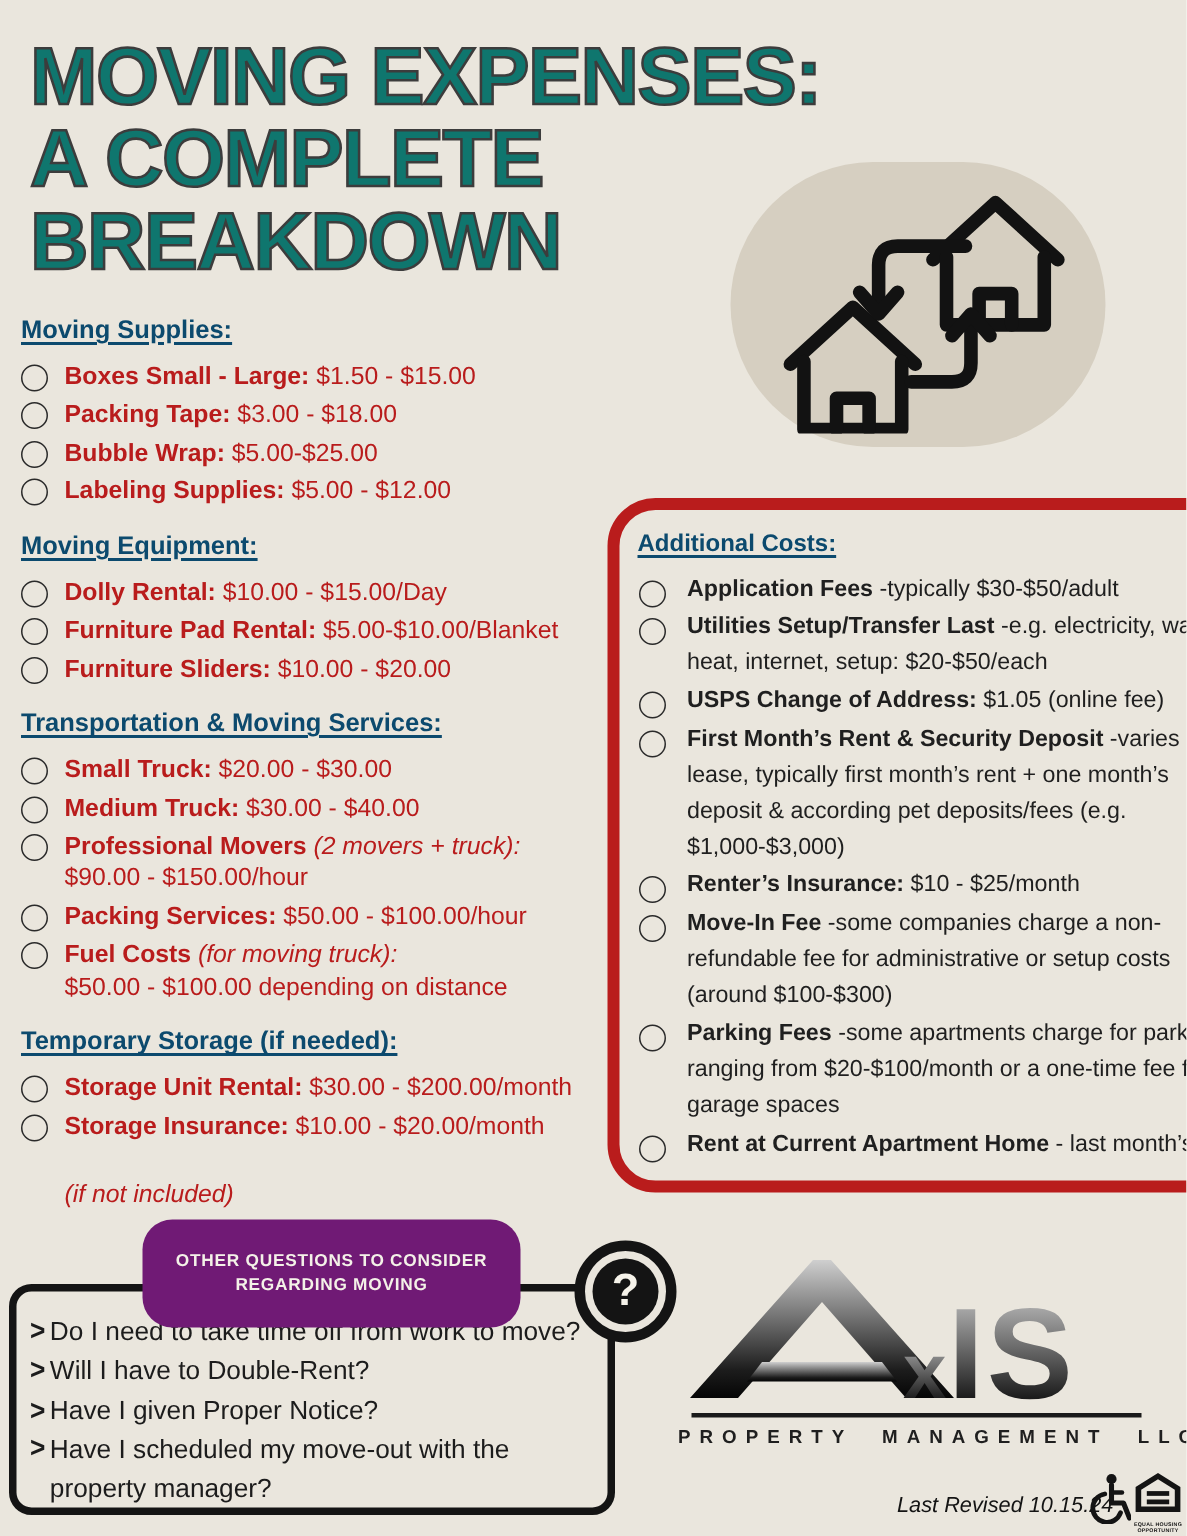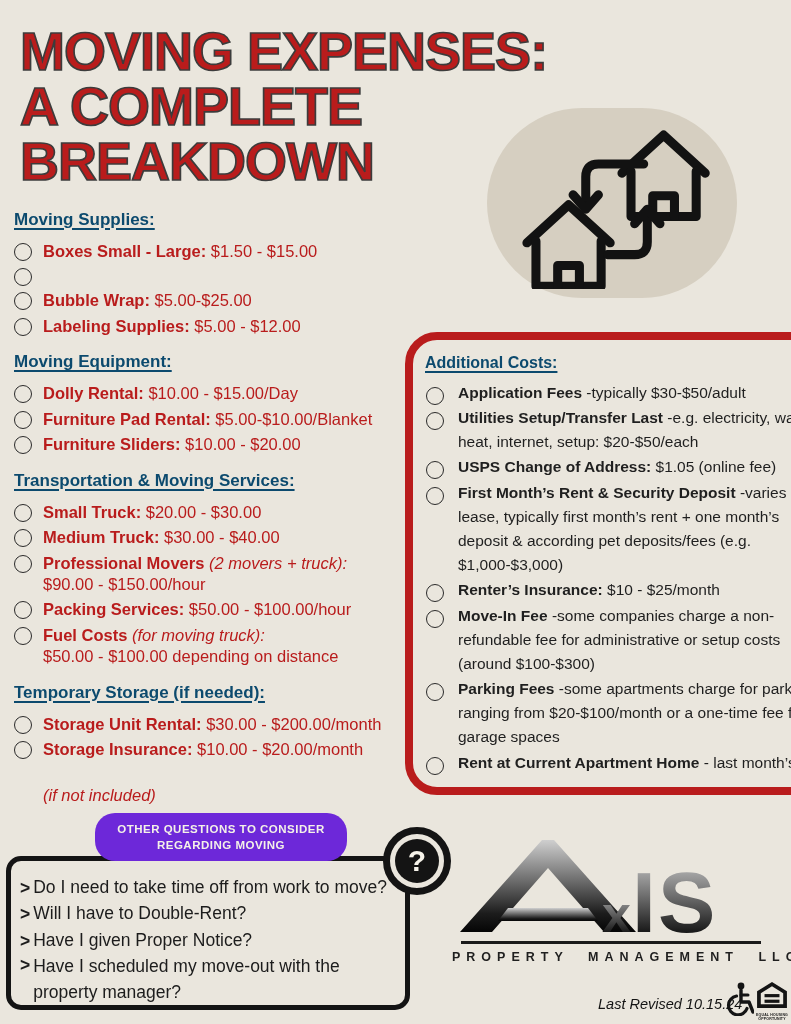--- a/index.html
+++ b/index.html
@@ -5,21 +5,21 @@
   html,body{margin:0;padding:0;}
   .page{
     position:relative;width:791px;height:1024px;overflow:hidden;
     background:#eae6dd;color:#212121;
     font-family:"Liberation Sans",sans-serif;
   }
   
   .title{
     position:absolute;left:20px;top:24px;
     font-size:54px;line-height:1.02;font-weight:800;letter-spacing:-1px;
-    color:#b91c1c;-webkit-text-stroke:1.7px #3c3c3c;
+    color:#0f766e;-webkit-text-stroke:1.7px #3c3c3c;
   }
   
   .blob{
     position:absolute;left:487px;top:108px;width:250px;height:190px;
     background:#d6cfc1;border-radius:100px;
     display:flex;align-items:center;justify-content:center;
   }
   
   .left-col{position:absolute;left:14px;top:210px;width:400px;}
   .section{margin-bottom:15px;}
@@ -40,22 +40,22 @@
     position:absolute;left:405px;top:332px;width:449px;height:463px;box-sizing:border-box;
     border:8px solid #b91c1c;border-radius:32px;padding:11px 14px 10px 12px;
     font-size:15.5px;line-height:1.56;color:#1f1f1f;
   }
   .acosts .section-heading{margin-bottom:5px;font-size:16px;}
   .acost-item{position:relative;padding-left:33px;margin-bottom:1px;}
   .acost-item .bullet{position:absolute;left:1px;top:4px;}
   
   .banner{
     position:absolute;left:95px;top:813px;width:240px;z-index:3;
-    background:#6d28d9;color:#f4f1e8;border-radius:20px;
-    padding:8px 6px;text-align:center;
+    background:#701a75;color:#f4f1e8;border-radius:20px;
+    padding:20px 6px;text-align:center;
     font-size:11.5px;font-weight:bold;letter-spacing:.5px;line-height:1.4;
   }
   .qbox{
     position:absolute;left:6px;top:856px;width:404px;height:154px;box-sizing:border-box;
     border:5px solid #141414;border-radius:15px;background:#eae6dd;
     padding:13px 10px 0 9px;z-index:1;
   }
   .question{display:flex;font-size:17.5px;line-height:1.5;color:#1c1c1c;}
   .q-arrow{font-weight:900;margin-right:3px;transform:scaleY(1.1);flex:none;}
   .qbadge{
@@ -118,20 +118,21 @@
   <div class="left-col">
 
     <div class="section">
       <h3 class="section-heading">Moving Supplies:</h3>
       <div class="item">
         <span class="bullet"></span>
         <span class="item-text"><b>Boxes Small - Large:</b><span> $1.50 - $15.00</span></span>
       </div>
       <div class="item">
         <span class="bullet"></span>
+        <span class="item-text"><b>Packing Tape:</b><span> $3.00 - $18.00</span></span>
       </div>
       <div class="item">
         <span class="bullet"></span>
         <span class="item-text"><b>Bubble Wrap:</b><span> $5.00-$25.00</span></span>
       </div>
       <div class="item">
         <span class="bullet"></span>
         <span class="item-text"><b>Labeling Supplies:</b><span> $5.00 - $12.00</span></span>
       </div>
     </div>

